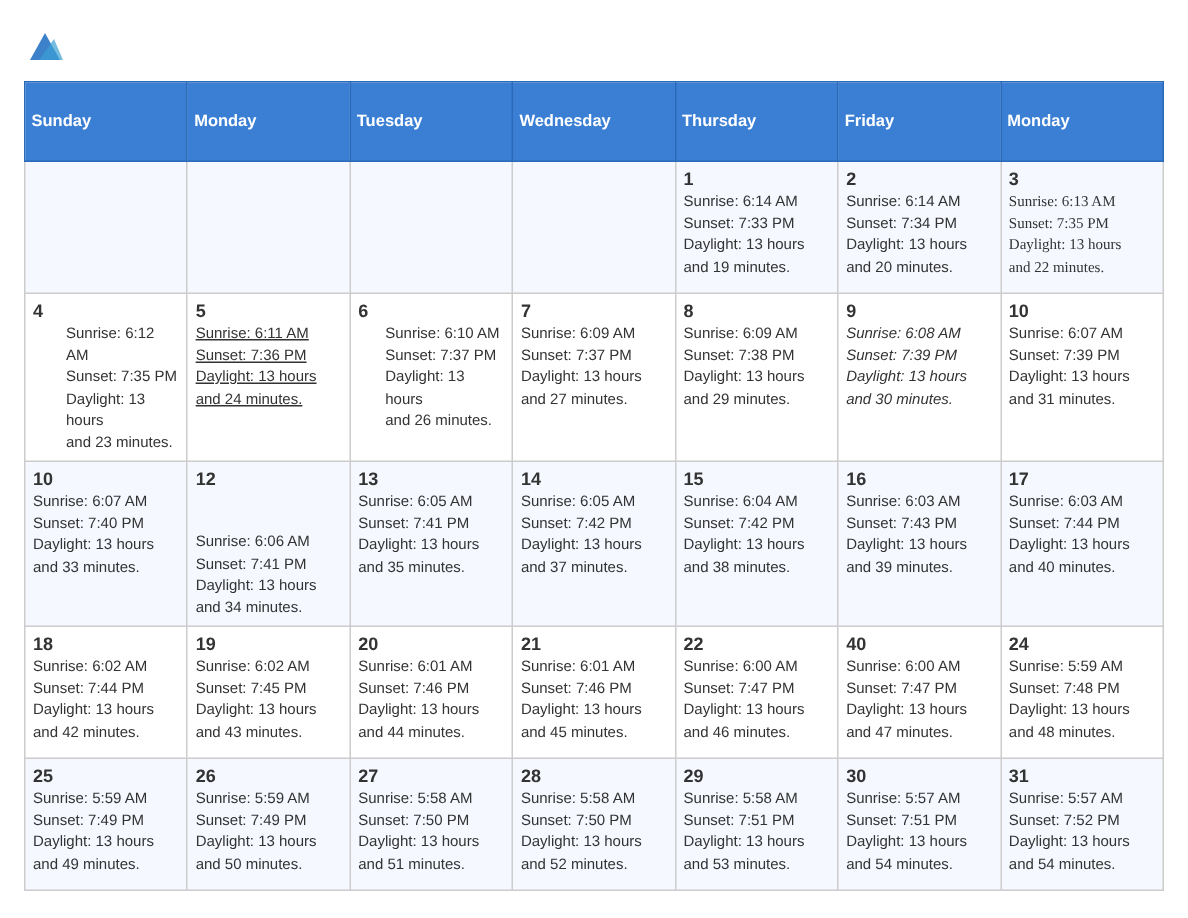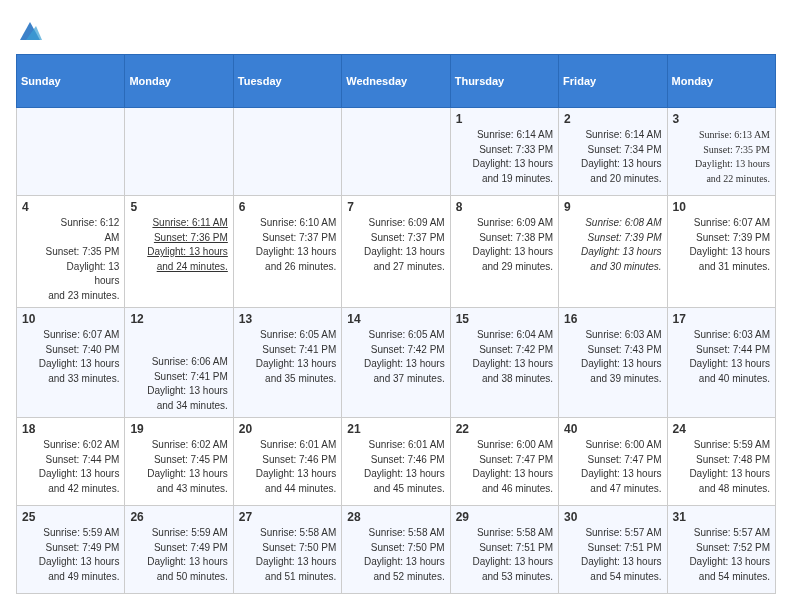--- a/index.html
+++ b/index.html
@@ -82,21 +82,20 @@
     .day-num {
       font-weight: bold;
       font-size: 12px;
       display: block;
       margin-bottom: 2px;
     }
     .day-info {
       font-size: 10px;
       line-height: 1.45;
       color: #333;
-      text-align: right;
     }
     .empty {
       background: #f9f9f9;
     }
   </style>
 </head>
 <body>
 
 <div class="header">
   <div class="logo">
@@ -165,21 +164,21 @@
         </td>
         <td>
           <span class="day-num">5</span>
           <div class="day-info" style="white-space: pre-line; text-decoration: underline;">Sunrise: 6:11 AM
 Sunset: 7:36 PM
 Daylight: 13 hours
 and 24 minutes.</div>
         </td>
         <td>
           <span class="day-num">6</span>
-          <div class="day-info" style="white-space: pre-line;">Sunrise: 6:10 AM
+          <div class="day-info" style="white-space: pre-line; margin-left: 18px;">Sunrise: 6:10 AM
 Sunset: 7:37 PM
 Daylight: 13 hours
 and 26 minutes.</div>
         </td>
         <td>
           <span class="day-num">7</span>
           <div class="day-info" style="white-space: pre-line;">Sunrise: 6:09 AM
 Sunset: 7:37 PM
 Daylight: 13 hours
 and 27 minutes.</div>

